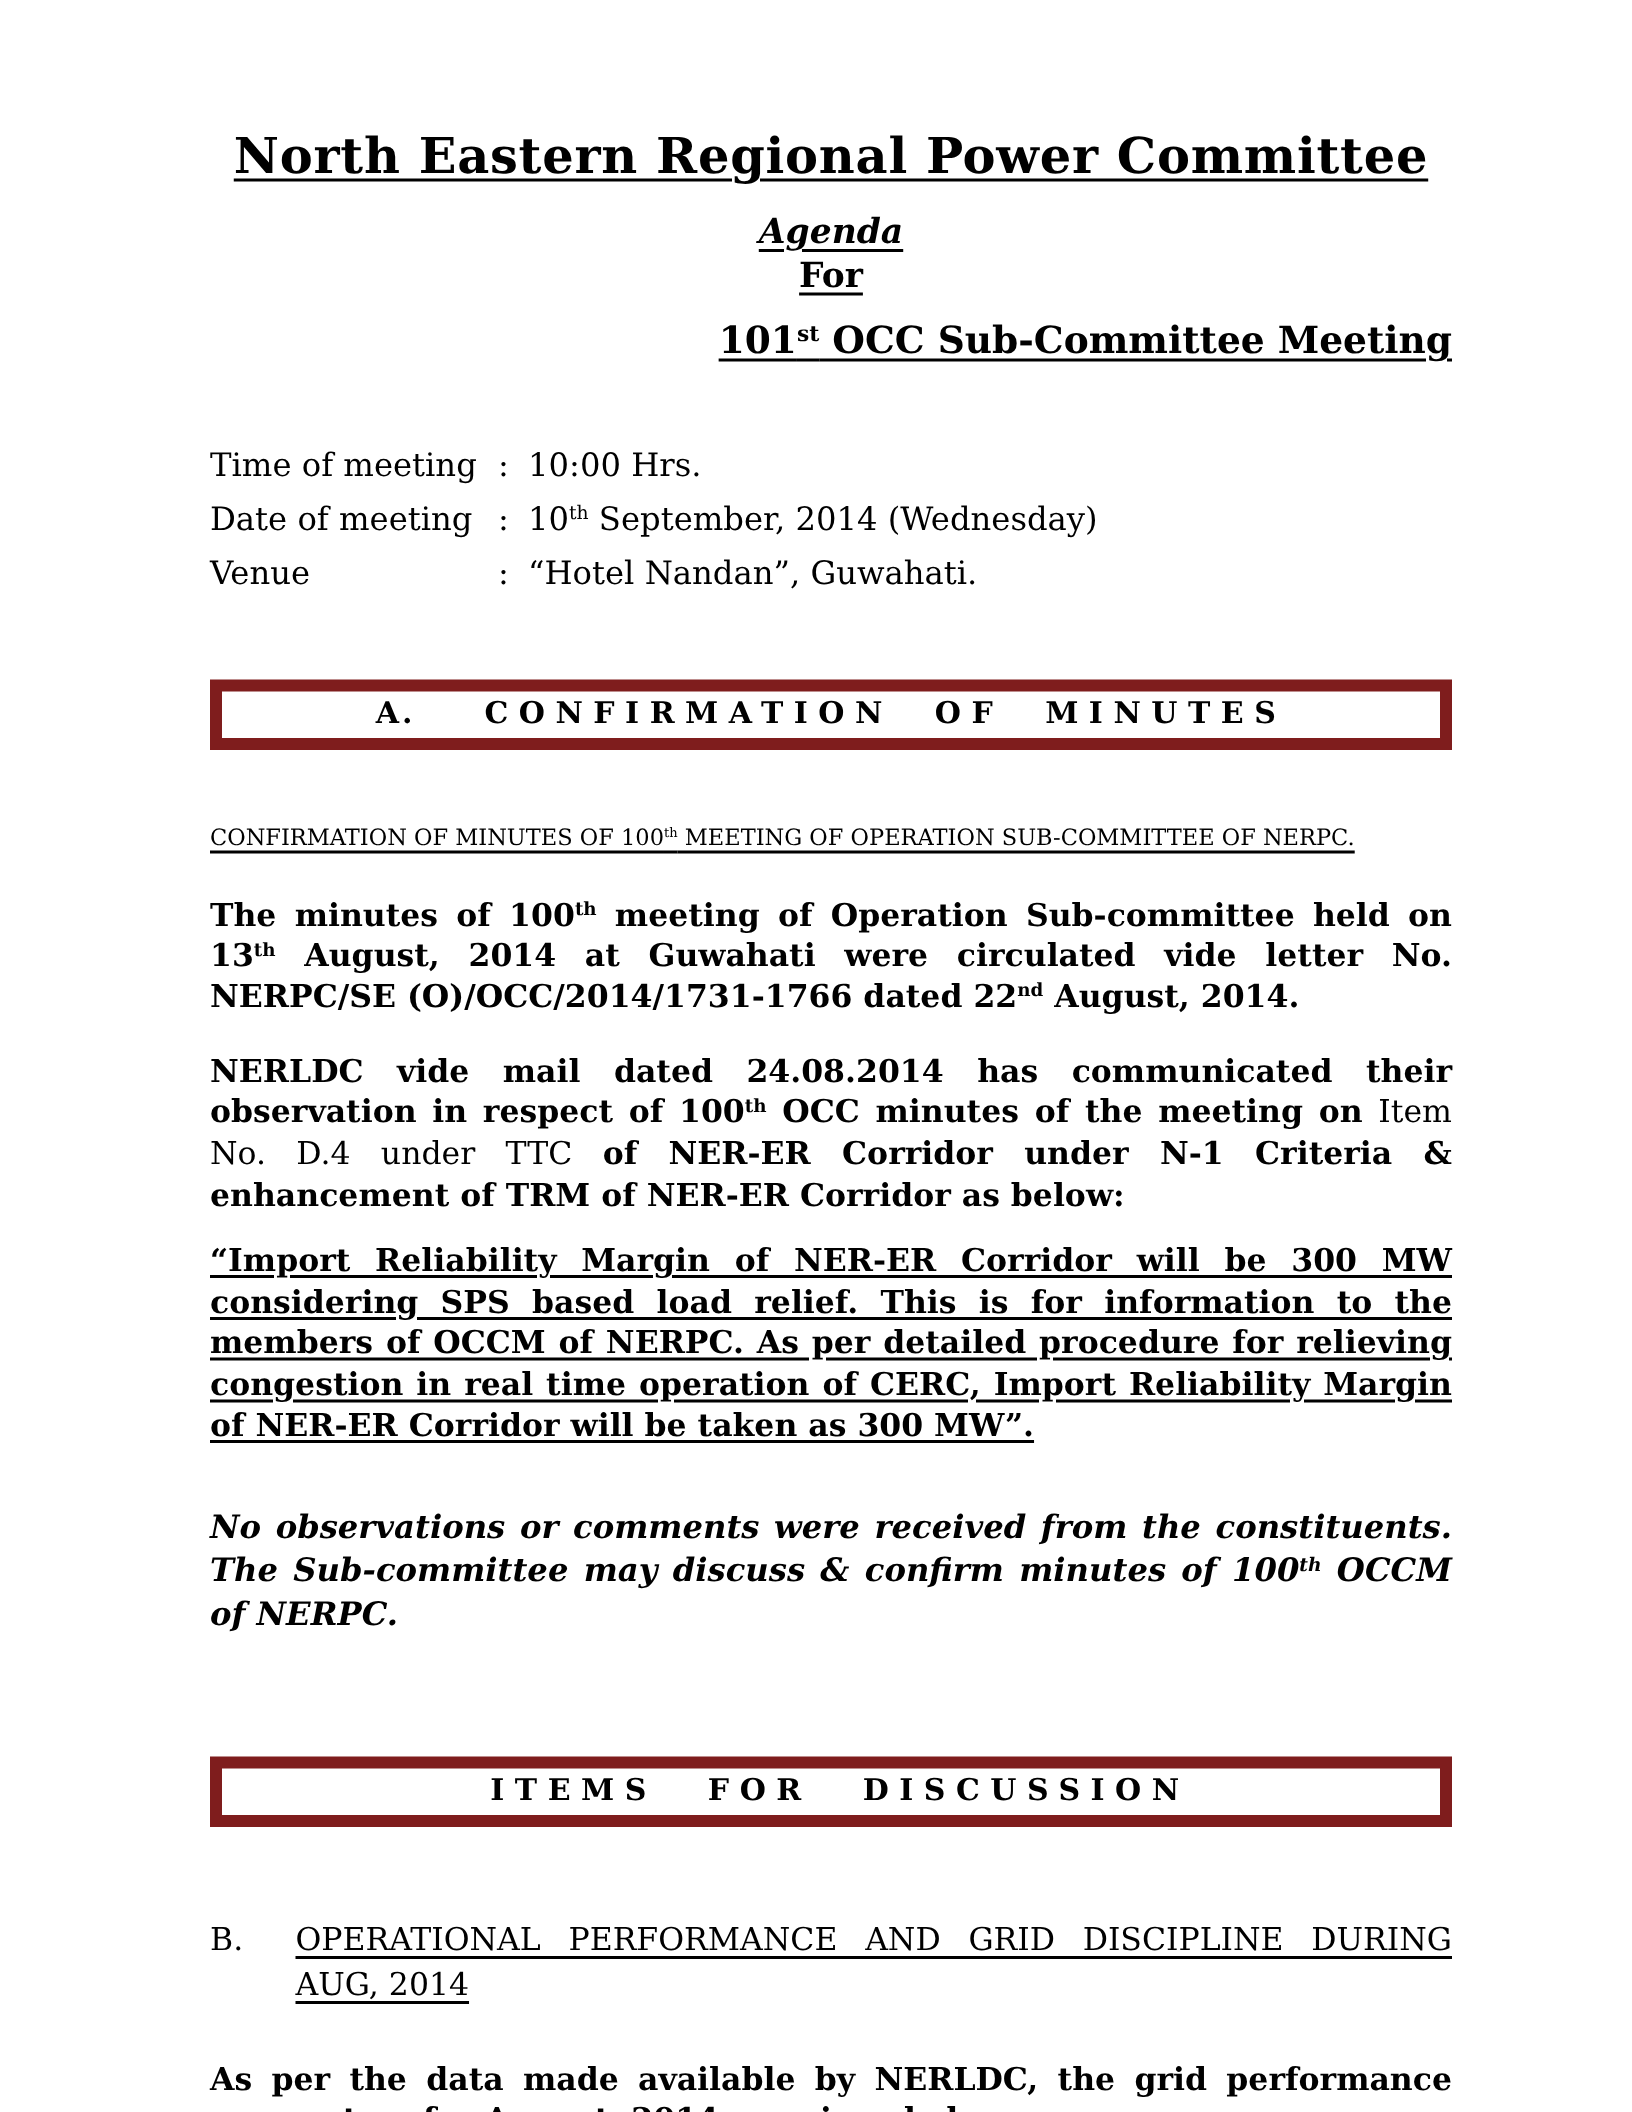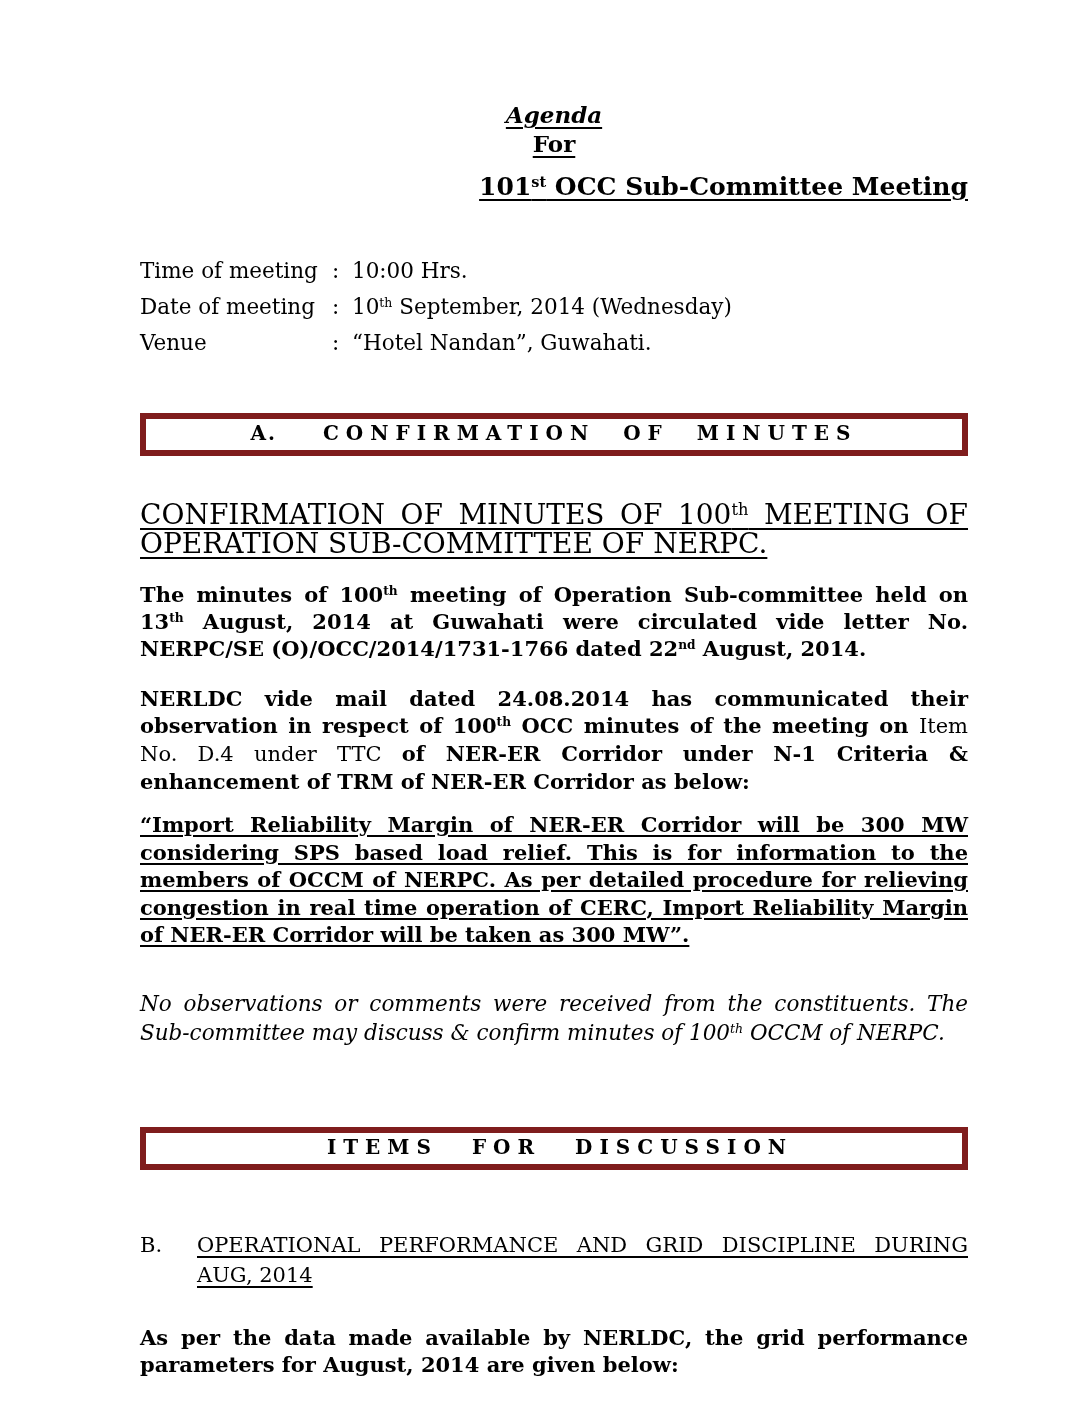--- a/index.html
+++ b/index.html
@@ -53,35 +53,35 @@
   }
 
   .details { margin-top: 50px; font-size: 21.5px; }
   .drow { display: flex; line-height: 36px; }
   .dlabel { width: 192px; flex: none; }
   .dcolon { width: 20px; flex: none; }
   .dvalue { flex: 1; }
 
   .box {
     margin-top: 52px;
-    border: 6px solid #7f1d1d;
+    border: 8px solid #7f1d1d;
     text-align: center;
     padding: 2px 4px 4px;
     font-size: 20px;
     font-weight: 700;
     letter-spacing: 7px;
     word-spacing: 14px;
     line-height: 25px;
   }
   .box .box-label { letter-spacing: 2px; margin-right: 46px; }
   .box.items-box { margin-top: 80px; word-spacing: 20px; padding-left: 16px; }
 
   p.heading-underline {
     margin: 44px 0 0;
-    font-size: 28px;
+    font-size: 15px;
     line-height: 29px;
     font-weight: 400;
     text-align: justify;
     text-decoration: underline;
     text-decoration-thickness: 2px;
     text-underline-offset: 4px;
   }
 
   p.para {
     margin: 23px 0 0;
@@ -96,21 +96,21 @@
     margin-top: 16px;
     line-height: 27.5px;
     text-decoration: underline;
     text-decoration-thickness: 2px;
     text-underline-offset: 3px;
   }
 
   p.para.note {
     margin-top: 40px;
     font-style: italic;
-    font-weight: 400;
+    font-weight: 700;
     font-size: 21.5px;
     line-height: 29px;
   }
 
   .section-b { display: flex; margin-top: 60px; }
   .b-label { width: 57px; flex: none; font-size: 21px; line-height: 30px; }
   p.b-heading {
     flex: 1;
     margin: 0;
     font-size: 21px;
@@ -121,20 +121,21 @@
     text-decoration-thickness: 2px;
     text-underline-offset: 4px;
   }
   p.para.final { margin-top: 34px; }
 </style>
 </head>
 <body>
 
 <div class="page">
 
+  <h1 class="doc-title"><span class="u">North Eastern Regional Power Committee</span></h1>
 
   <p class="subline first"><span class="u">Agenda</span></p>
   <p class="subline"><span class="u">For</span></p>
 
   <p class="meeting-title">
     <span class="u"><span>101</span><sup class="sp">st</sup><span> OCC Sub-Committee Meeting</span></span>
   </p>
 
   <div class="details">
     <div class="drow">

